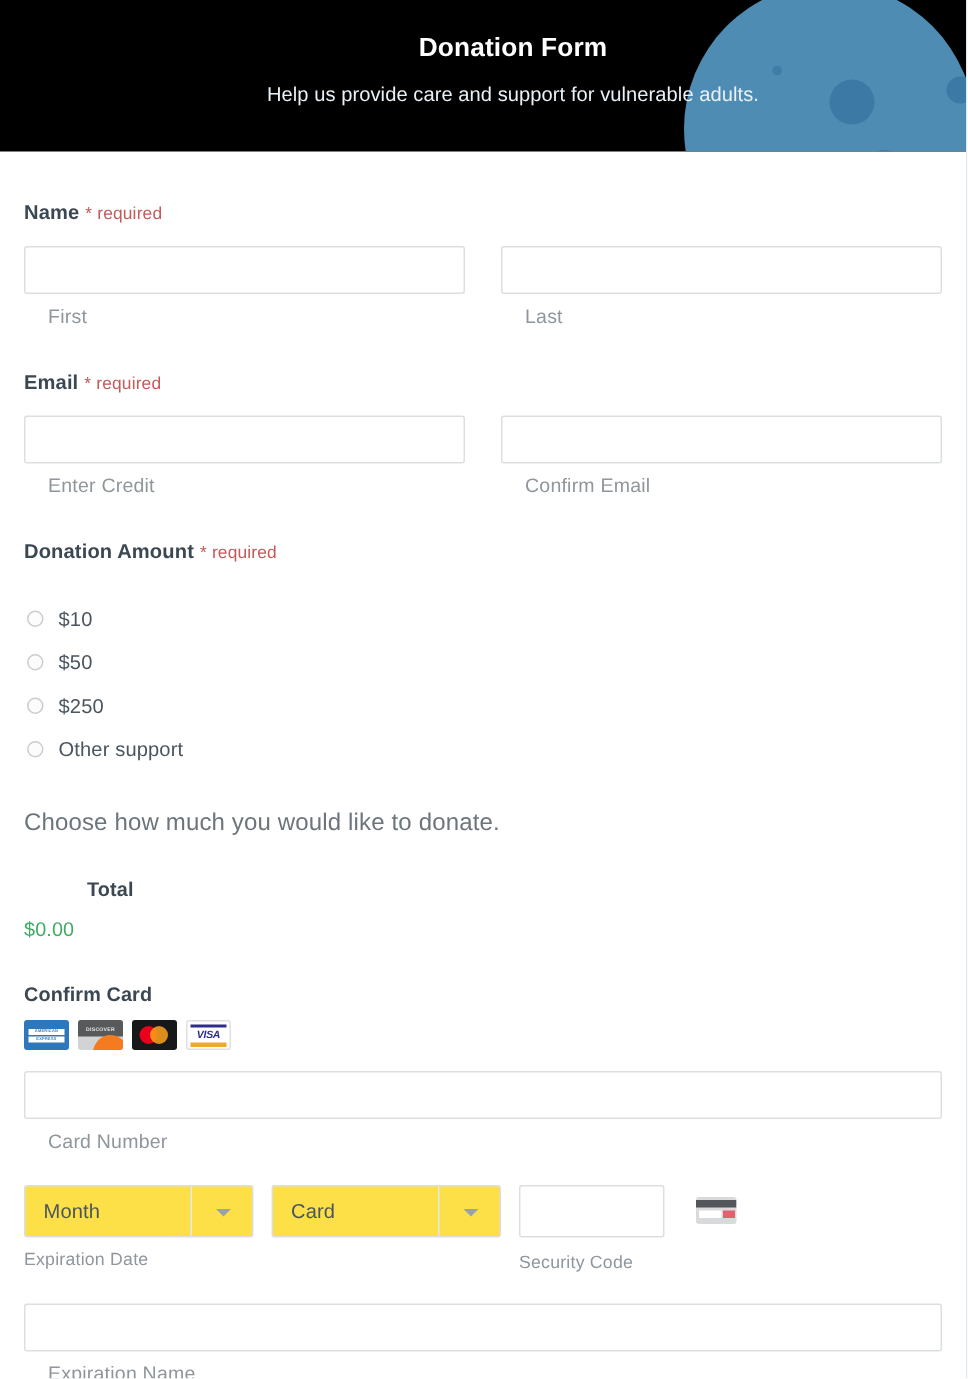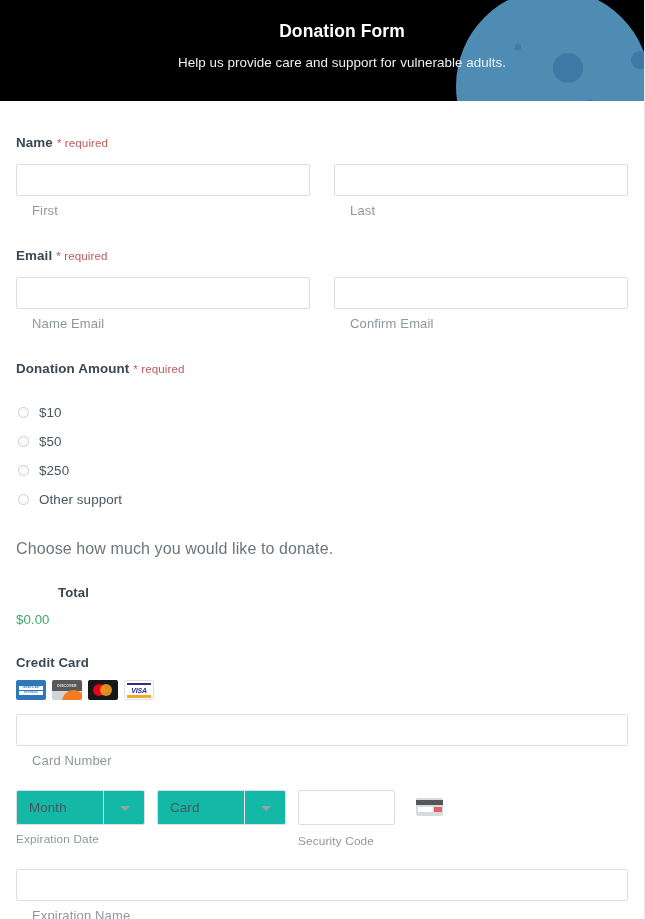--- a/index.html
+++ b/index.html
@@ -220,24 +220,24 @@
 
   
   .exp-row {
     display: flex;
     align-items: flex-start;
     gap: 12px;
     margin-top: 22px;
   }
   .select-box {
     position: relative;
-    width: 129px; height: 35px;
+    width: 153px; height: 35px;
     border: 1px solid #dcdfe2;
     border-radius: 2px;
-    background: #14b8a6;
+    background: #fde047;
     display: flex;
     align-items: center;
     cursor: pointer;
     flex: none;
   }
   .select-value {
     padding-left: 12px;
     font-size: 13.4px;
     color: #4a555f;
     letter-spacing: 0.1px;
@@ -350,21 +350,21 @@
       </div>
     </div>
 
     <div class="field-group mt-email">
       <div>
         <span class="group-label">Email</span><span class="required-mark">* required</span>
       </div>
       <div class="row mt-in">
         <div class="col">
           <input class="text-input" type="text" placeholder="" style="">
-          <div class="sub-label">Name Email</div>
+          <div class="sub-label">Enter Credit</div>
         </div>
         <div class="col">
           <input class="text-input" type="text" placeholder="" style="">
           <div class="sub-label">Confirm Email</div>
         </div>
       </div>
     </div>
 
     <div class="field-group mt-amt">
       <div>
@@ -389,21 +389,21 @@
           <span class="radio-label">Other support</span>
         </div>
       </div>
 
       <div class="help-text">Choose how much you would like to donate.</div>
       <div class="total-label">Total</div>
       <div class="total-value">$0.00</div>
     </div>
 
     <div class="field-group">
-      <div class="cc-heading">Credit Card</div>
+      <div class="cc-heading">Confirm Card</div>
 
       <div class="card-icons">
         <div class="card-icon ci-amex">
           <div class="amex-bar b1">AMERICAN</div>
           <div class="amex-bar b2">EXPRESS</div>
         </div>
         <div class="card-icon ci-discover">
           <div class="disc-top"></div>
           <div class="disc-word">DISCOVER</div>
           <div class="disc-swoosh"></div>

